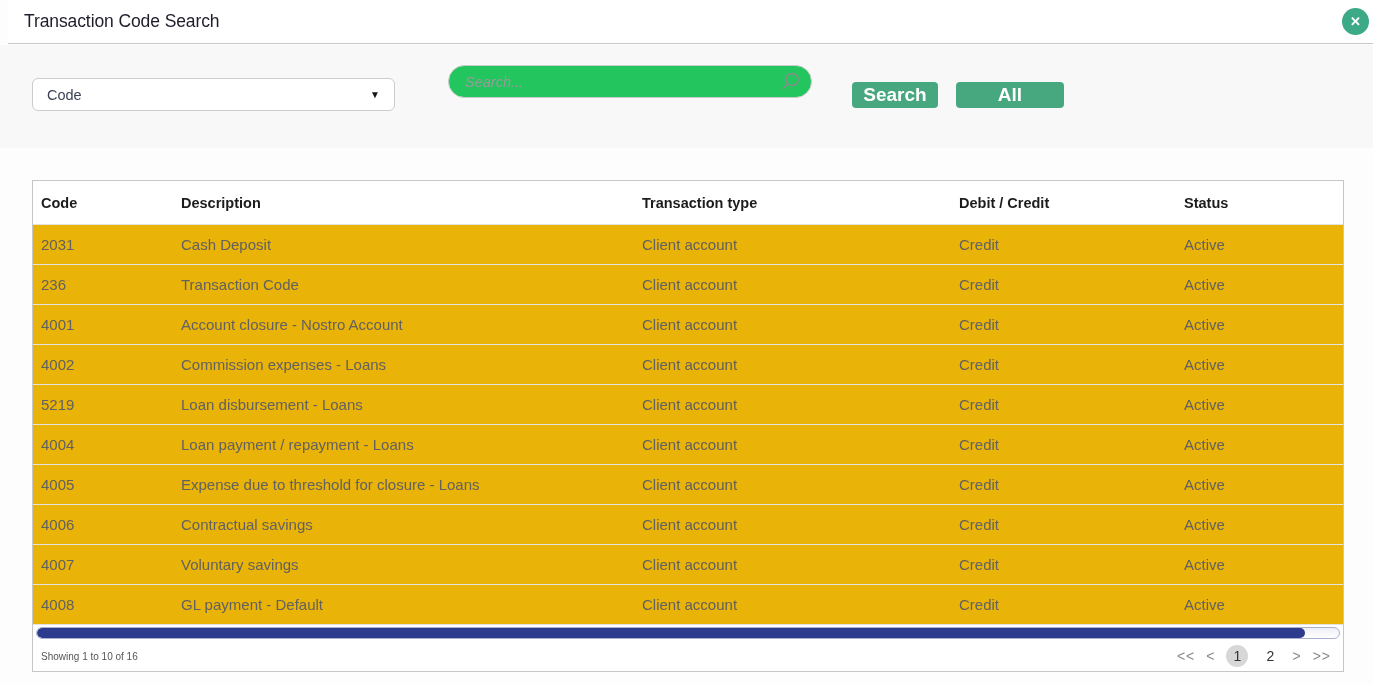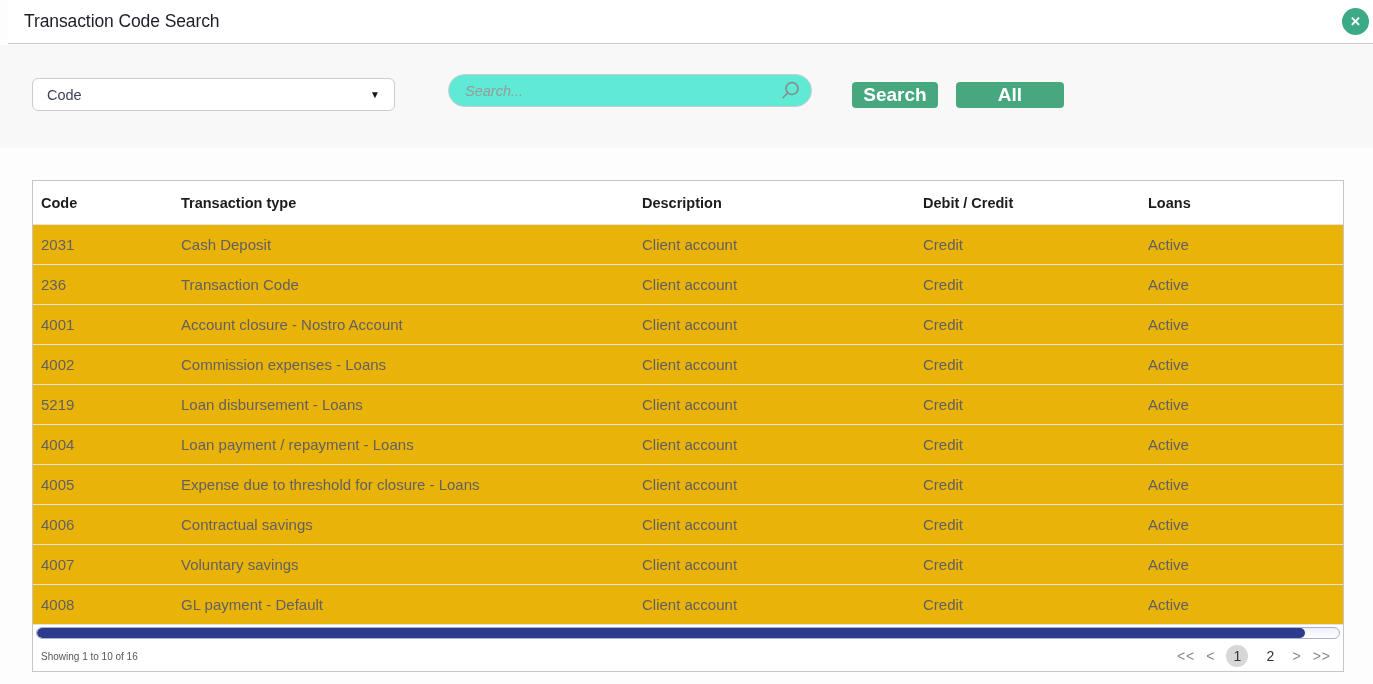--- a/index.html
+++ b/index.html
@@ -34,22 +34,22 @@
   }
   .filter-select {
     position:absolute; left:32px; top:33px; width:363px; height:33px;
     background:#fff; border:1px solid #cccccc; border-radius:6px;
     display:flex; align-items:center; justify-content:space-between;
     padding:0 14px; cursor:pointer;
   }
   .filter-select-label { font-size:14.5px; color:#3c4257; }
   .dropdown-arrow { font-size:10px; color:#141414; }
   .search-input-wrap {
-    position:absolute; left:448px; top:29px; width:364px; height:33px;
-    background:#5eead4; border:1px solid #cccccc; border-radius:17px;
+    position:absolute; left:448px; top:20px; width:364px; height:33px;
+    background:#22c55e; border:1px solid #cccccc; border-radius:17px;
     display:flex; align-items:center; padding:0 10px 0 16px;
   }
   .search-input {
     flex:1; border:none; outline:none; background:transparent;
     font-family:inherit; font-size:14.5px; font-style:italic; color:#555;
   }
   .search-input::placeholder { color:#9a9a9a; font-style:italic; }
   .search-icon { display:flex; align-items:center; }
   .btn {
     position:absolute; top:37px; height:26px; border:none; border-radius:4px;
@@ -68,21 +68,21 @@
   .trow.alt { background:#eab308; }
   .trow.thead { height:43px; border-top:none; background:#fff; }
   .tcell {
     padding-left:8px; font-size:15px; color:#616161;
     overflow:hidden; white-space:nowrap;
   }
   .thead .tcell { font-weight:bold; font-size:14.5px; color:#1c1c1c; }
   .tcell:nth-child(1) { width:140px; }
   .tcell:nth-child(2) { width:461px; }
   .tcell:nth-child(3) { width:281px; }
-  .tcell:nth-child(4) { width:225px; }
+  .tcell:nth-child(4) { width:225px;margin-left:36px; }
   .tcell:nth-child(5) { flex:1; }
 
   
   .hscroll { height:17px; padding:2px 3px; border-top:1px solid #e3e3e3; }
   .scroll-track {
     width:100%; height:12px; border:1px solid #a9b0d0; border-radius:7px;
     background:linear-gradient(#eef0f8,#ffffff); position:relative; overflow:hidden;
   }
   .scroll-thumb {
     position:absolute; left:0; top:0; height:100%; width:97.4%;
@@ -127,24 +127,24 @@
       </svg>
     </span>
   </div>
   <button class="btn btn-search">Search</button>
   <button class="btn btn-all">All</button>
 </div>
 
 <div class="table-card">
   <div class="trow thead" id="thead">
       <div class="tcell">Code</div>
+      <div class="tcell">Description</div>
       <div class="tcell">Transaction type</div>
-      <div class="tcell">Description</div>
       <div class="tcell">Debit / Credit</div>
-      <div class="tcell">Loans</div>
+      <div class="tcell">Status</div>
     </div>
   <div id="tbody">
       <div class="trow alt">
         <div class="tcell">2031</div>
         <div class="tcell">Cash Deposit</div>
         <div class="tcell">Client account</div>
         <div class="tcell">Credit</div>
         <div class="tcell">Active</div>
       </div>
       <div class="trow">

